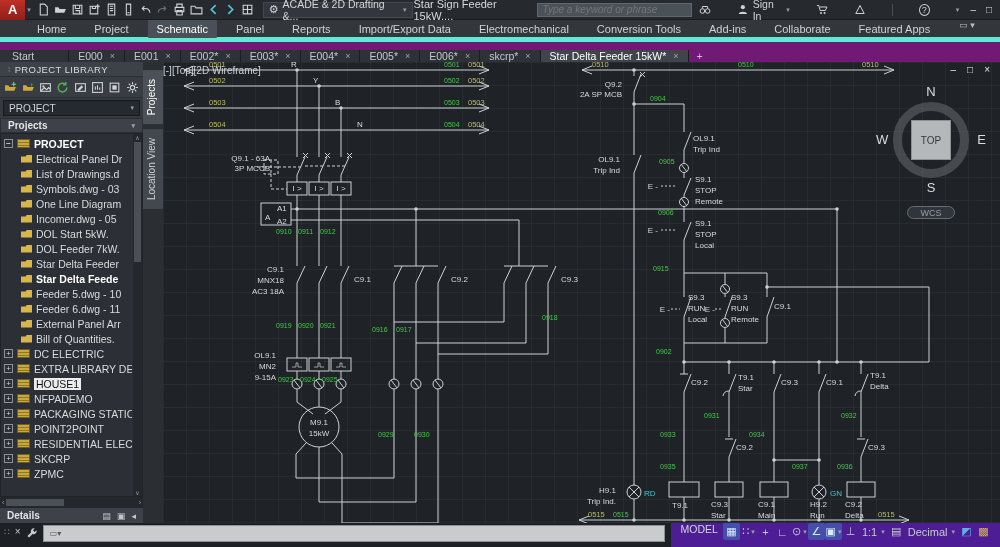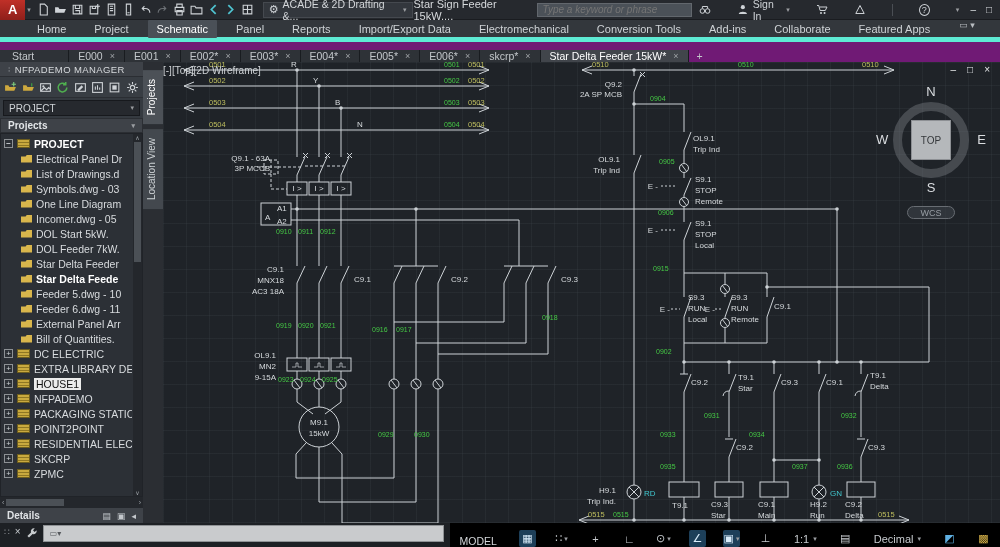--- a/index.html
+++ b/index.html
@@ -100,21 +100,21 @@
 
   
   .bottom{height:24px;display:flex;background:#1d2024}
   .cmdzone{flex:1;display:flex;align-items:flex-start;gap:5px;padding:2px 6px 0 4px}
   .cmd-grip{color:#8d9196;font-size:9px;padding-top:2px}
   .cmd-x{color:#c9cdd1;font-size:10px;padding-top:1px}
   .cmd-wr svg{width:12px;height:12px}
   .cmdbar{flex:1;height:17px;background:#c9cbcd;border:1px solid #8f9295;display:flex;align-items:center;gap:6px;padding:0 6px}
   .cmd-ddicon{font-size:8px;color:#55585c}
   .cmdbar input{flex:1;border:none;outline:none;background:transparent;font-style:italic;font-size:11px;color:#6b6f73;font-family:"Liberation Sans",sans-serif}
-  .status{display:flex;align-items:flex-end;gap:17px;background:#000000;padding:0 8px 0 10px;color:#c6cace;font-size:10.5px}
+  .status{display:flex;align-items:flex-start;gap:0;background:#4c1d95;padding:0 8px 0 10px;color:#c6cace;font-size:10.5px}
   .model-lbl{margin-right:5px;color:#d3d6d9}
   .sicon{min-width:17px;height:17px;display:flex;align-items:center;justify-content:center;font-size:11px;border-radius:2px;gap:1px}
   .sicon.active{background:rgba(64,140,198,.45);color:#d9ecfa}
   .sicon .dd{margin-left:1px}
   .stext{padding:0 3px;display:flex;align-items:center;gap:3px}
   .sicon.cblue{color:#5fb0e2}
   .sicon.cyel{color:#d9b44a}
 </style>
 </head>
 <body>
@@ -291,21 +291,21 @@
         <span class="x">×</span>
       </div>
       <div class="dtab-plus">+</div>
     </div>
 
   <div class="workspace">
 
     <div class="palette">
       <div class="pm-title">
         <span class="grip">⁞</span>
-        <span>NFPADEMO MANAGER</span>
+        <span>PROJECT LIBRARY</span>
       </div>
       <div class="pm-tools" id="pmtools">
           <span class="qicon">
             <svg viewBox="0 0 12 12">
               <path d="M1 9V4h3l1 1.5h6L9.5 9z" fill="#cda83e"></path>
               <path d="M9 1v4M7 3h4" stroke="#7fd07f"></path>
             </svg>
           </span>
           <span class="qicon">
             <svg viewBox="0 0 12 12">

